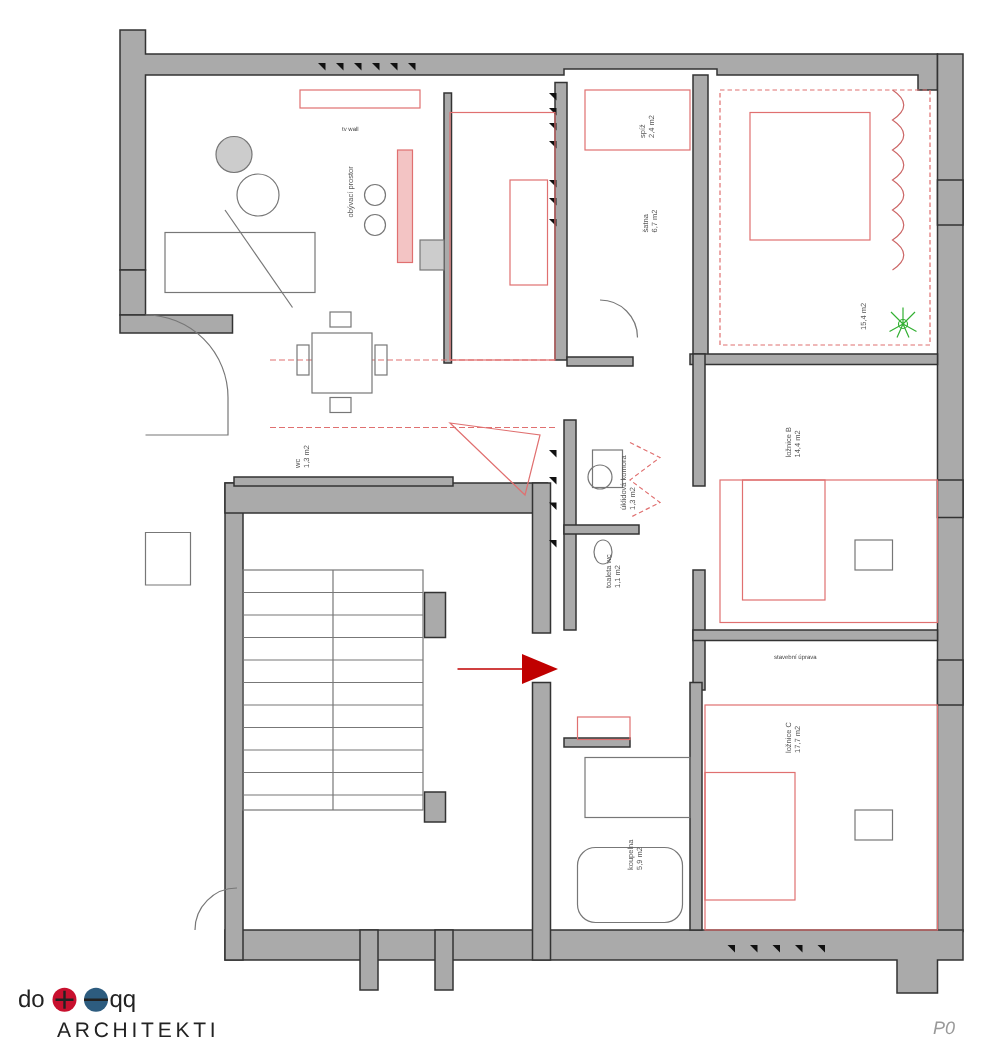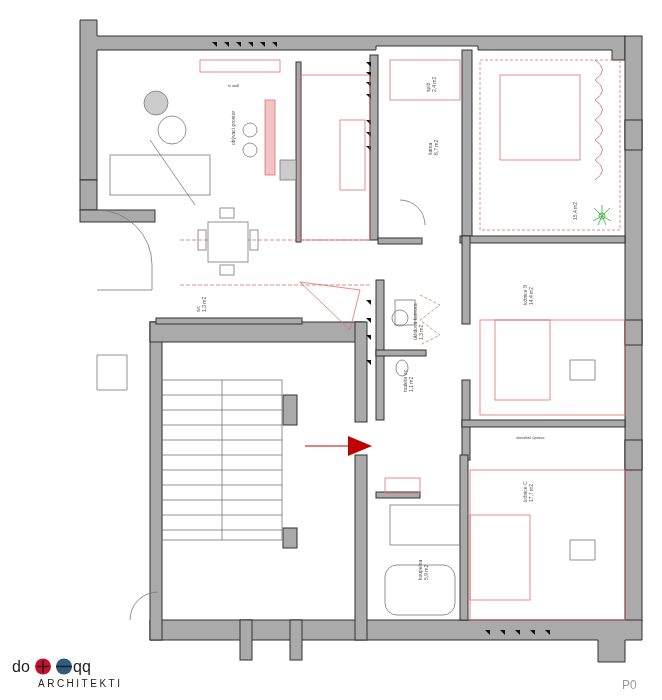--- a/index.html
+++ b/index.html
@@ -1,22 +1,22 @@
 <!DOCTYPE html>
 <html><head>
 <meta charset="utf-8">
 <style>
   html,body{margin:0;padding:0;background:#fff;}
   body{width:662px;height:700px;position:relative;overflow:hidden;font-family:"Liberation Sans",sans-serif;}
   #plan{position:absolute;left:0;top:0;}
   .room-label{font-family:"Liberation Sans",sans-serif;font-size:5px;fill:#555;}
   .tiny{font-size:4px;fill:#444;}
   .logo{position:absolute;left:12px;top:648px;width:110px;height:45px;}
-  .logo-text{position:absolute;left:38px;top:678px;font-size:10px;letter-spacing:2.5px;color:#222;font-family:"Liberation Sans",sans-serif;}
-  .sheet{position:absolute;left:622px;top:678px;font-size:12px;color:#999;font-family:"Liberation Sans",sans-serif;}
+  .logo-text{position:absolute;left:38px;top:678px;font-size:14px;letter-spacing:2.5px;color:#222;font-family:"Liberation Sans",sans-serif;}
+  .sheet{position:absolute;left:622px;top:678px;font-size:12px;color:#999;font-family:"Liberation Sans",sans-serif;font-style:italic;}
 </style>
 </head>
 <body>
 
 <svg id="plan" width="662" height="700" viewBox="0 0 662 700" xmlns="http://www.w3.org/2000/svg">
   <g fill="#aaaaaa" stroke="#333" stroke-width="1">
 
     <path d="M80 20 H97 V36 H625 V60 H612 V50 H478 V46 H376 V50 H97 V180 H80 Z"></path>
     <rect x="625" y="36" width="17" height="585"></rect>
     <path d="M150 620 H642 V640 H625 V662 H598 V640 H150 Z"></path>

